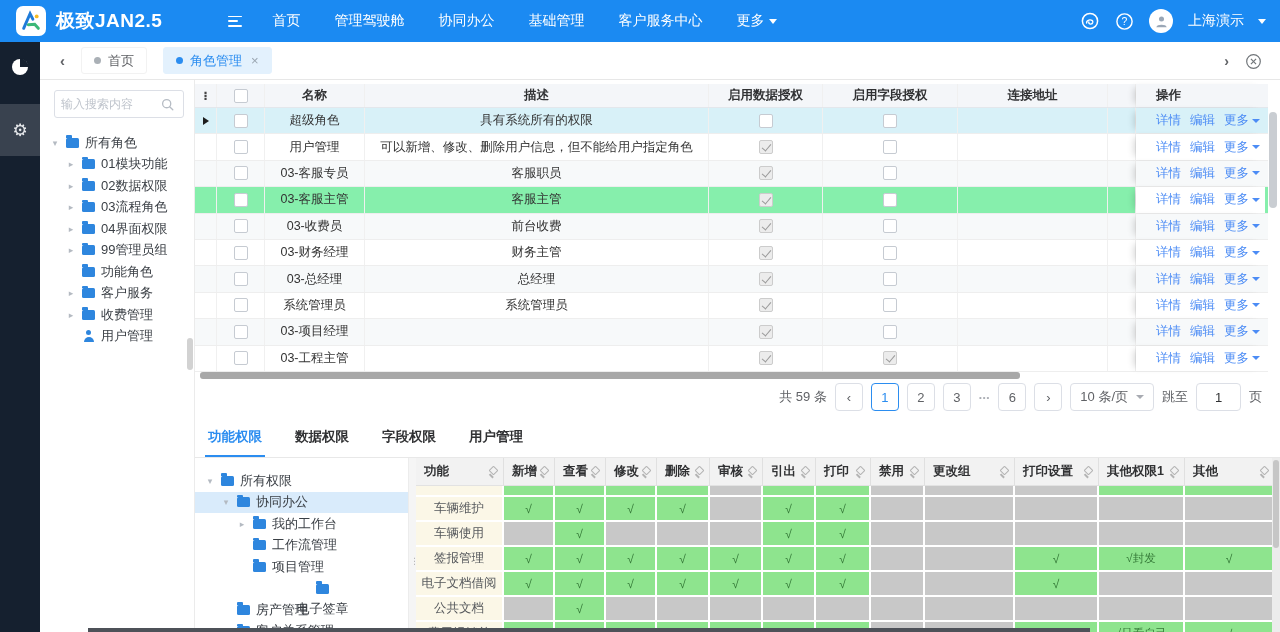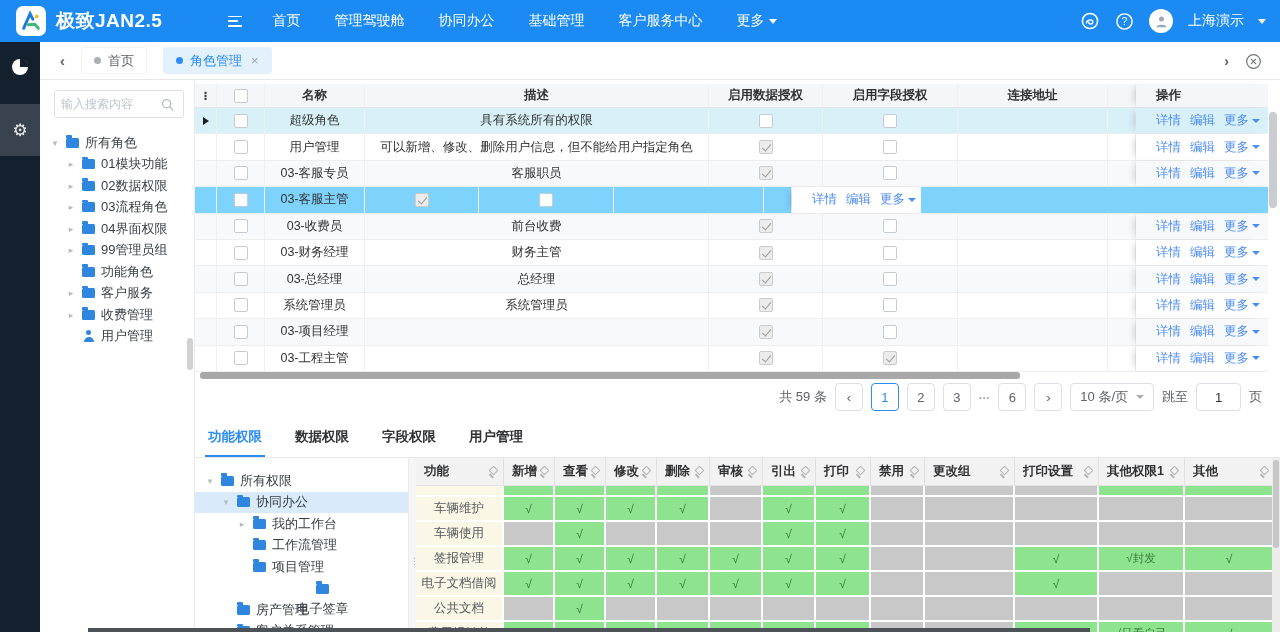--- a/index.html
+++ b/index.html
@@ -342,26 +342,27 @@
       <div class="rt-cell w7"></div>
       <div class="rt-cell w8" style="background: rgb(247, 249, 250);">
         <span class="op-link">详情</span>
         <span class="op-link">编辑</span>
         <span class="op-more">
           <span>更多</span>
           <span class="caret-blue"></span>
         </span>
       </div>
     </div>
-    <div class="rt-row" style="background: #7dd3fc;">
+    <div class="rt-row" style="background: #86efac;">
       <div class="rt-cell w0"></div>
       <div class="rt-cell w1">
         <span class="cb"></span>
       </div>
       <div class="rt-cell w2">03-客服主管</div>
+      <div class="rt-cell w3">客服主管</div>
       <div class="rt-cell w4">
         <span class="cb checked"></span>
       </div>
       <div class="rt-cell w5">
         <span class="cb"></span>
       </div>
       <div class="rt-cell w6"></div>
       <div class="rt-cell w7"></div>
       <div class="rt-cell w8" style="background: rgb(255, 255, 255);">
         <span class="op-link">详情</span>

